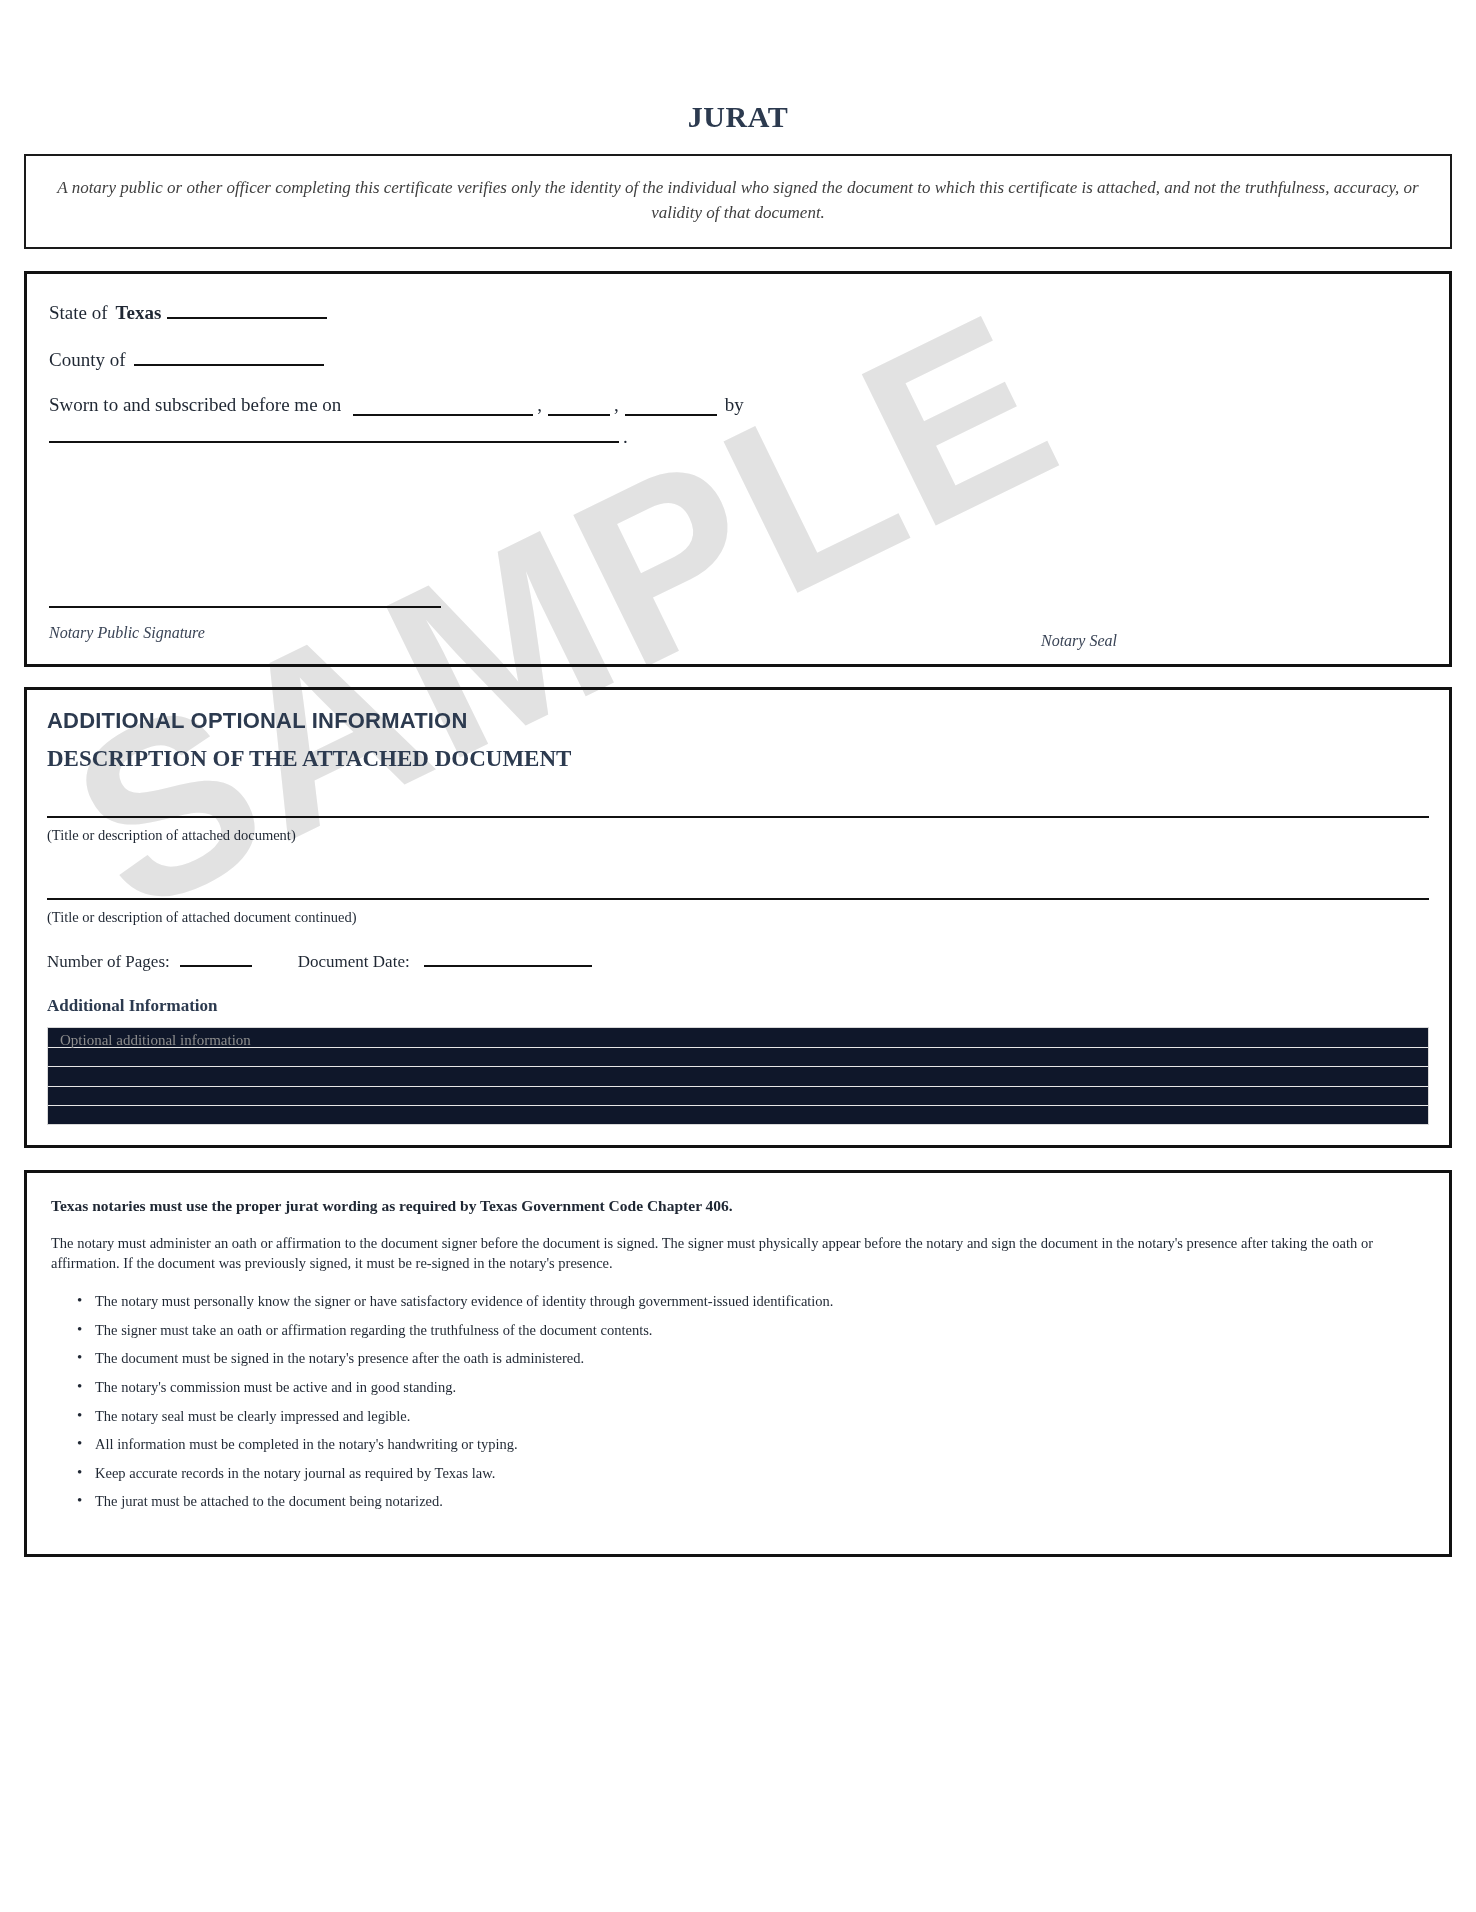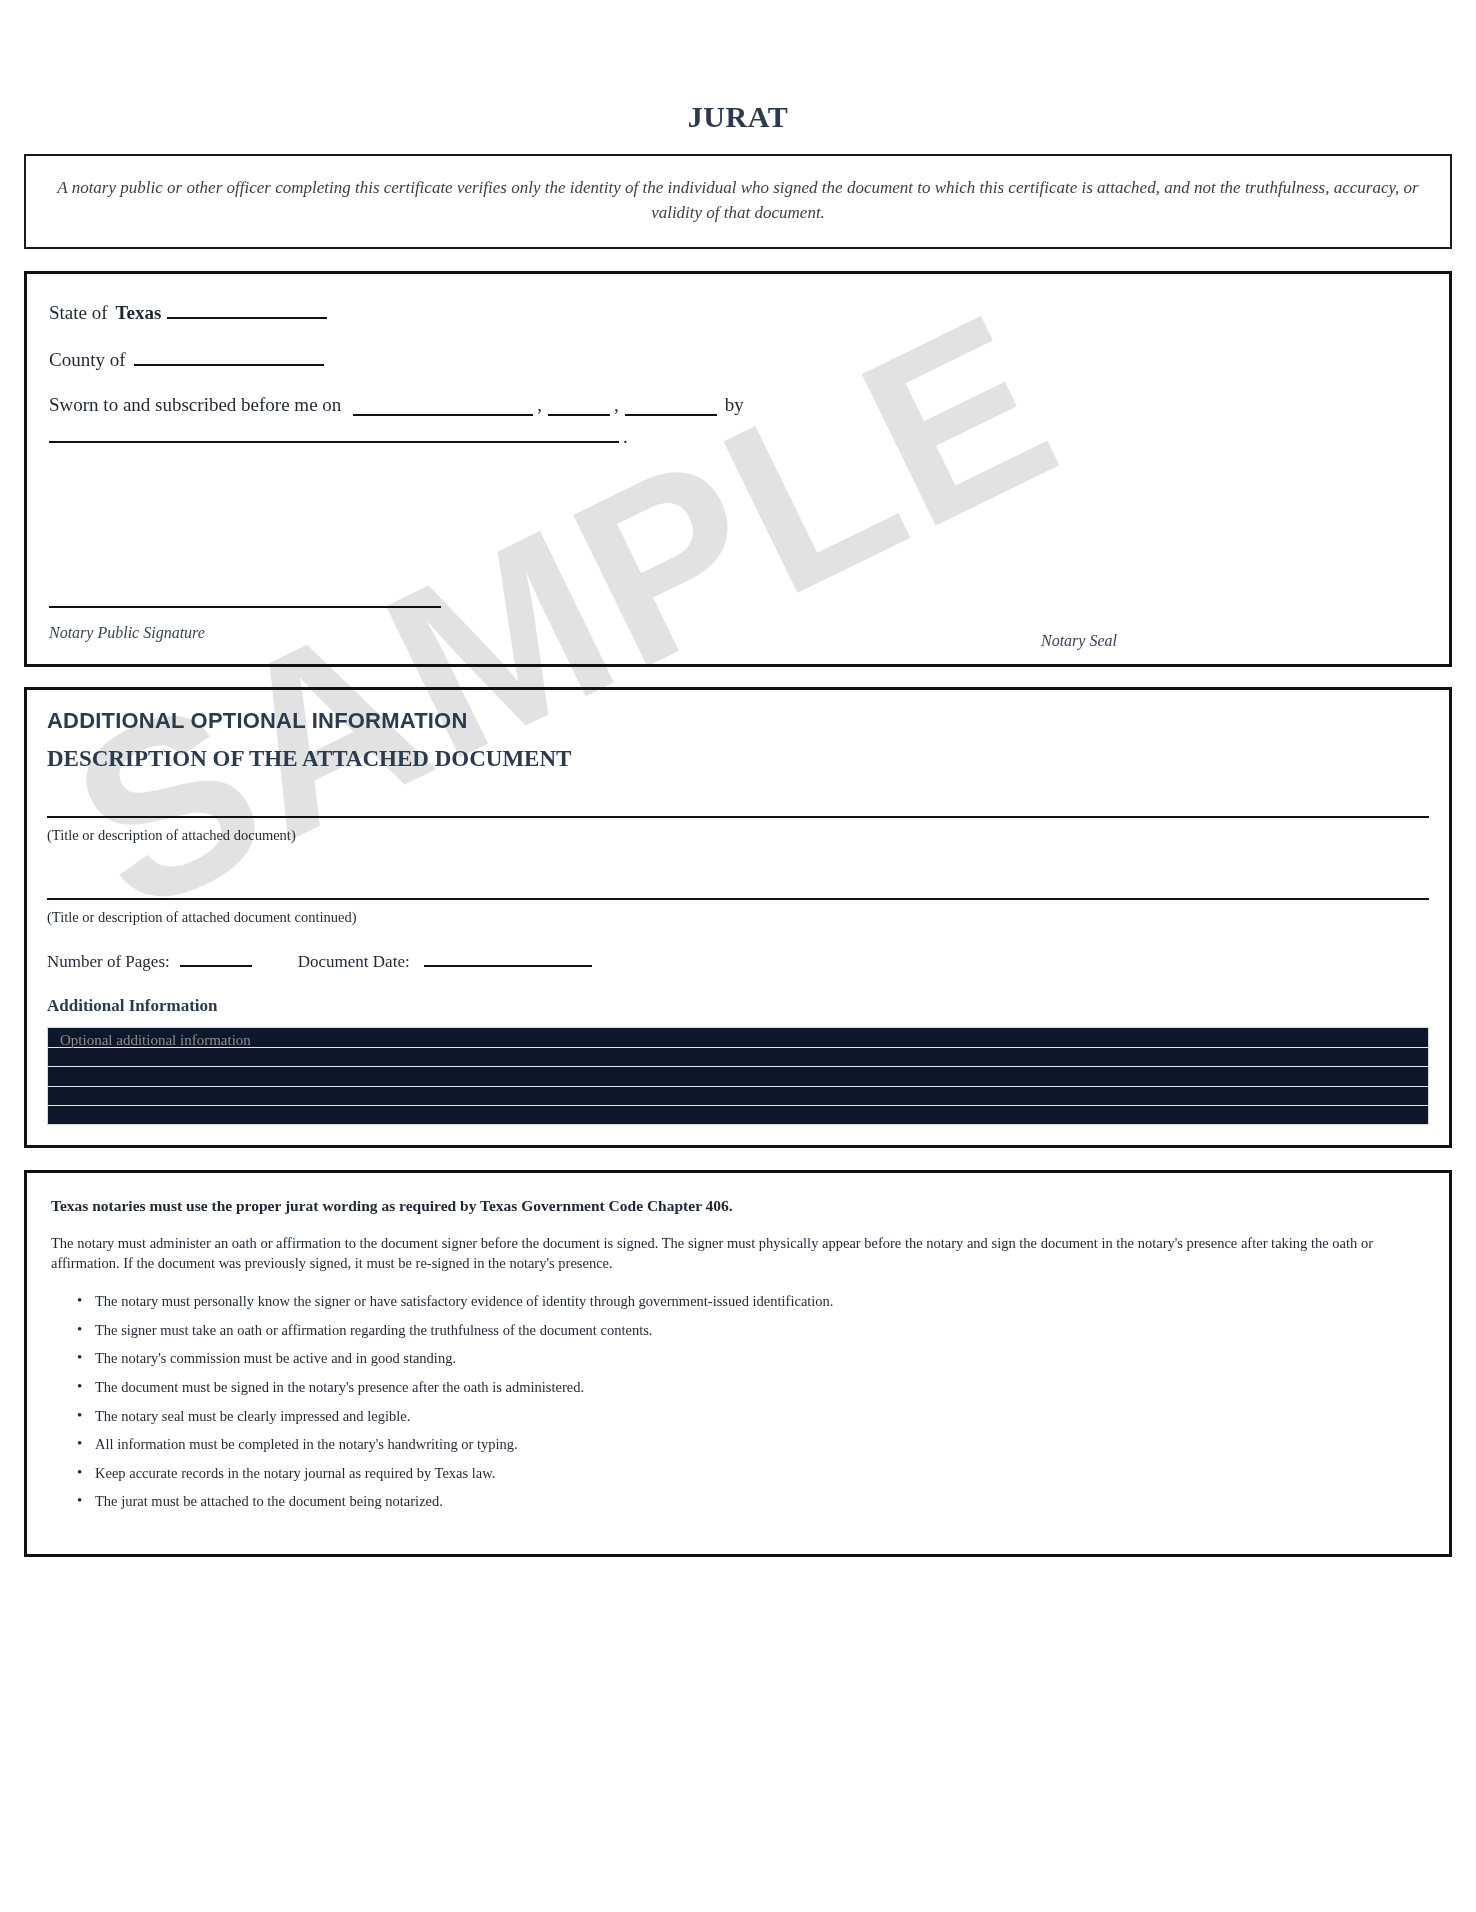--- a/index.html
+++ b/index.html
@@ -338,22 +338,22 @@
       <div class="ta-line"></div>
     </div>
   </div>
 
   <div class="instr-box">
     <div class="instr-heading">Texas notaries must use the proper jurat wording as required by Texas Government Code Chapter 406.</div>
     <div class="instr-para">The notary must administer an oath or affirmation to the document signer before the document is signed. The signer must physically appear before the notary and sign the document in the notary's presence after taking the oath or affirmation. If the document was previously signed, it must be re-signed in the notary's presence.</div>
     <ul class="instr-list">
       <li>The notary must personally know the signer or have satisfactory evidence of identity through government-issued identification.</li>
       <li>The signer must take an oath or affirmation regarding the truthfulness of the document contents.</li>
+      <li>The document must be signed in the notary's presence after the oath is administered.</li>
       <li>The notary's commission must be active and in good standing.</li>
-      <li>The document must be signed in the notary's presence after the oath is administered.</li>
       <li>The notary seal must be clearly impressed and legible.</li>
       <li>All information must be completed in the notary's handwriting or typing.</li>
       <li>Keep accurate records in the notary journal as required by Texas law.</li>
       <li>The jurat must be attached to the document being notarized.</li>
     </ul>
   </div>
 
 </div>
 
 </body></html>

